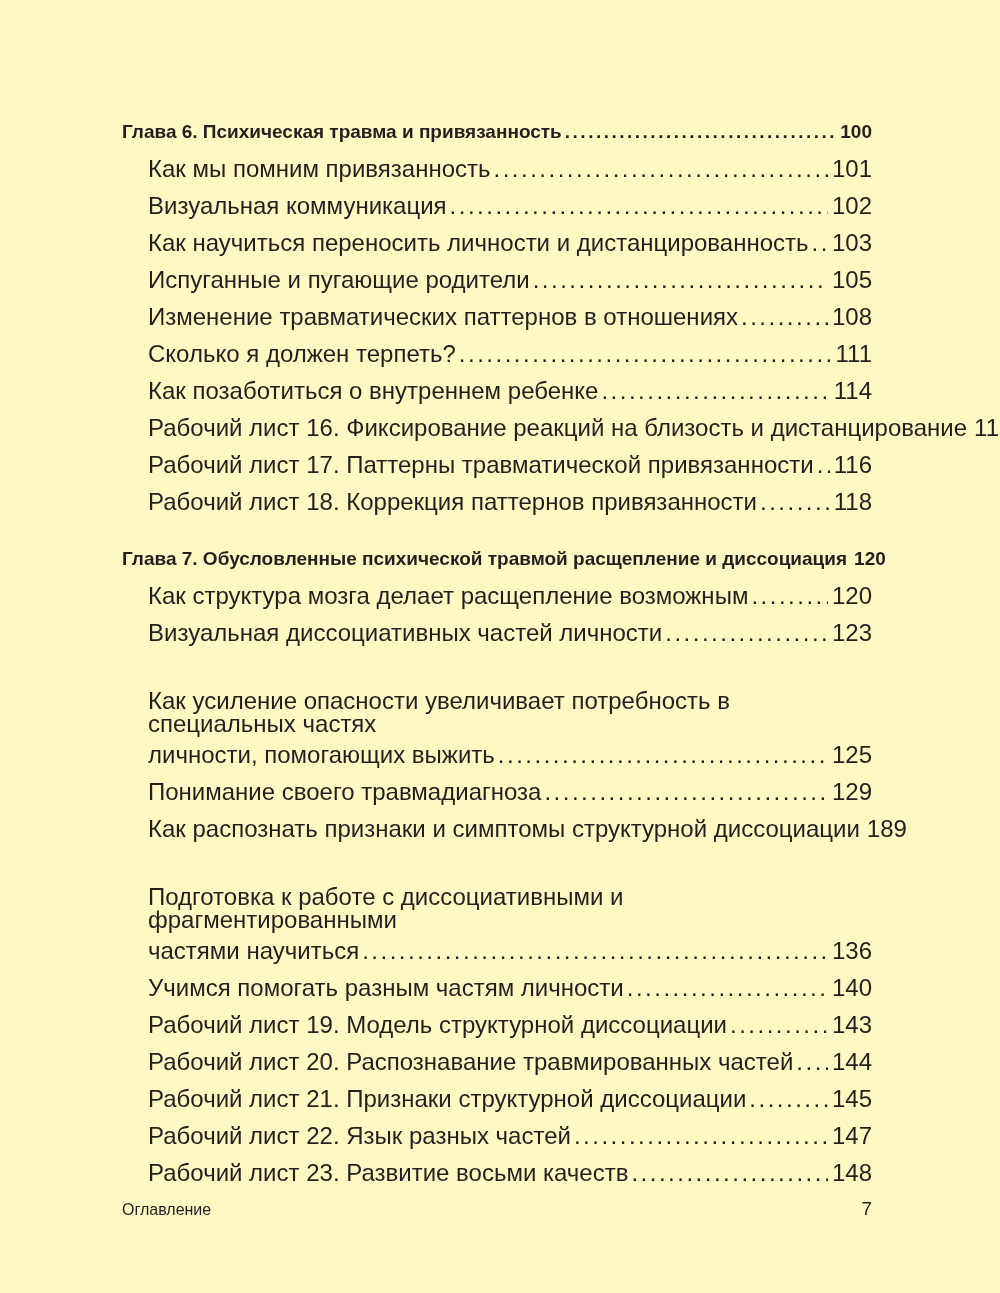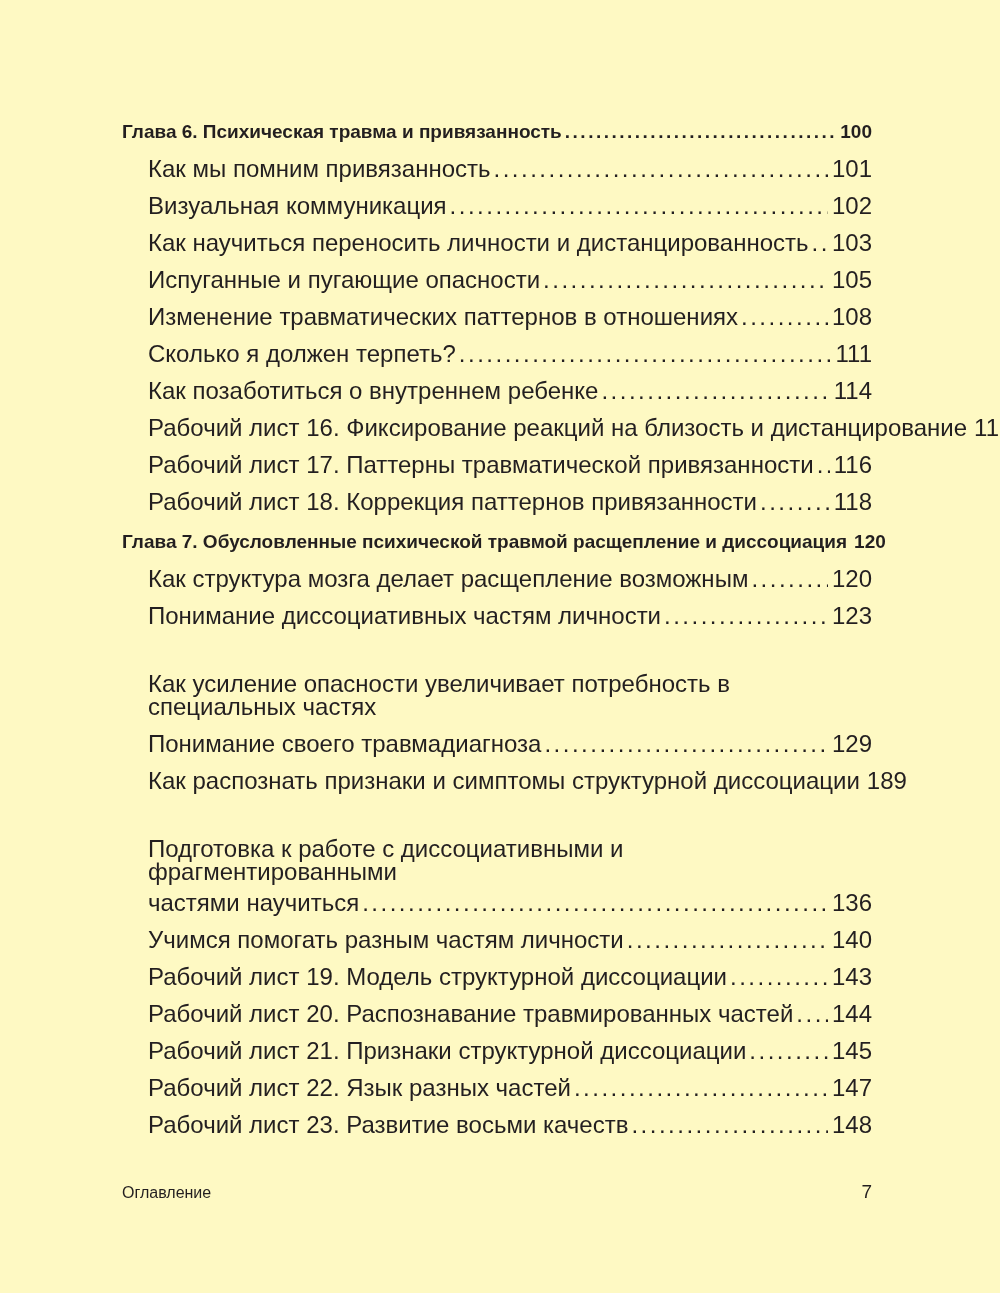--- a/index.html
+++ b/index.html
@@ -24,21 +24,21 @@
     margin: 120px 128px 0 122px;
   }
   .toc-row {
     margin-bottom: 14px;
   }
   .toc-row.heading {
     font-weight: 700;
     font-size: 19px;
   }
   .toc-row.heading.not-first {
-    margin-top: 17px;
+    margin-top: 34px;
   }
   .toc-row.entry {
     font-size: 24px;
     padding-left: 26px;
   }
   .toc-line-first {
     line-height: 23px;
     margin-bottom: 8px;
     margin-top: 45px;
   }
@@ -108,21 +108,21 @@
       </div>
       <div class="toc-row entry">
         <div class="toc-line-last">
           <span class="toc-text">Как научиться переносить личности и дистанцированность</span>
           <span class="dots"></span>
           <span class="page-num">103</span>
         </div>
       </div>
       <div class="toc-row entry">
         <div class="toc-line-last">
-          <span class="toc-text">Испуганные и пугающие опасности</span>
+          <span class="toc-text">Испуганные и пугающие родители</span>
           <span class="dots"></span>
           <span class="page-num">105</span>
         </div>
       </div>
       <div class="toc-row entry">
         <div class="toc-line-last">
           <span class="toc-text">Изменение травматических паттернов в отношениях</span>
           <span class="dots"></span>
           <span class="page-num">108</span>
         </div>
@@ -171,27 +171,32 @@
       </div>
       <div class="toc-row entry">
         <div class="toc-line-last">
           <span class="toc-text">Как структура мозга делает расщепление возможным</span>
           <span class="dots"></span>
           <span class="page-num">120</span>
         </div>
       </div>
       <div class="toc-row entry">
         <div class="toc-line-last">
-          <span class="toc-text">Понимание диссоциативных частям личности</span>
+          <span class="toc-text">Визуальная диссоциативных частей личности</span>
           <span class="dots"></span>
           <span class="page-num">123</span>
         </div>
       </div>
       <div class="toc-row entry">
         <div class="toc-line-first">Как усиление опасности увеличивает потребность в специальных частях</div>
+        <div class="toc-line-last">
+          <span class="toc-text">личности, помогающих выжить</span>
+          <span class="dots"></span>
+          <span class="page-num">125</span>
+        </div>
       </div>
       <div class="toc-row entry">
         <div class="toc-line-last">
           <span class="toc-text">Понимание своего травмадиагноза</span>
           <span class="dots"></span>
           <span class="page-num">129</span>
         </div>
       </div>
       <div class="toc-row entry">
         <div class="toc-line-last">

